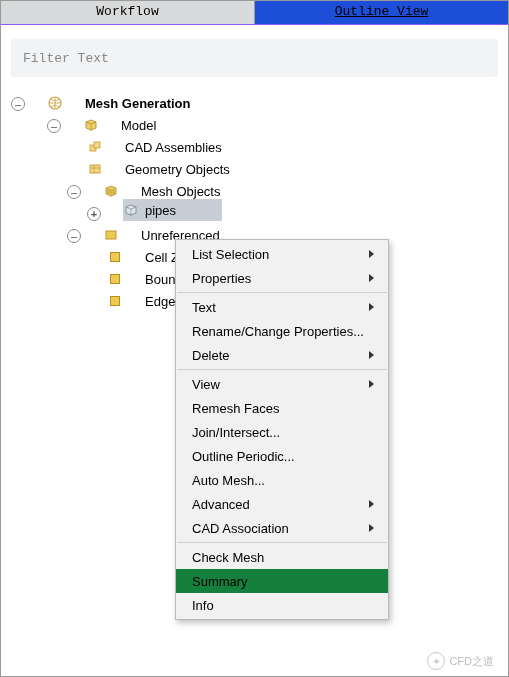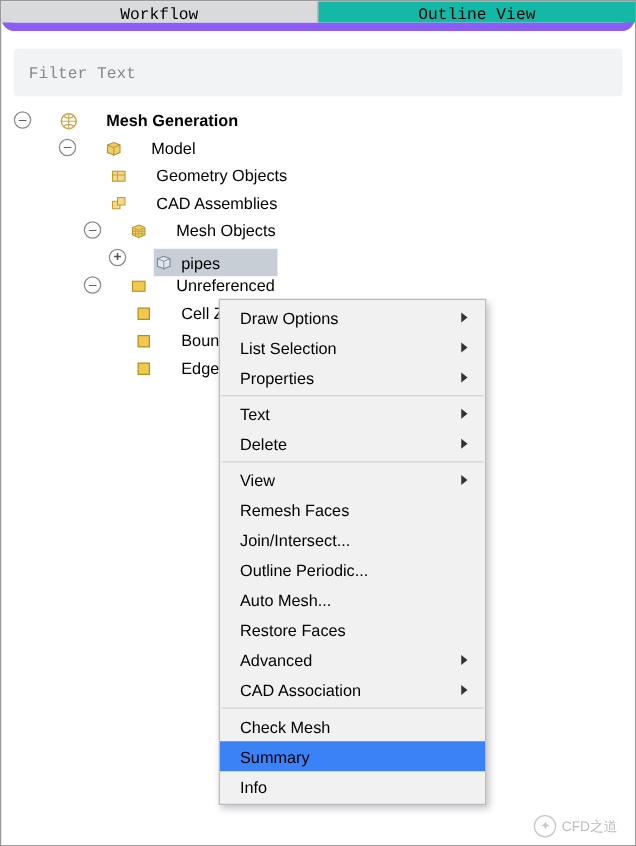--- a/index.html
+++ b/index.html
@@ -9,55 +9,54 @@
     background: #fff;
     width: 509px;
     height: 677px;
     border: 1px solid #999;
     overflow: hidden;
     position: relative;
   }
   .tabs {
     display: flex;
     height: 24px;
-    border-bottom: 7px solid #8b5cf6;
-    border-radius: 11px;
+    border-bottom: 1px solid #8b5cf6;
   }
   .tab {
     flex: 1;
     text-align: center;
     line-height: 22px;
     font-family: "Consolas", "Courier New", monospace;
     font-size: 13px;
     border-right: 1px solid #999;
     background: #d9dadb;
     cursor: pointer;
   }
   .tab:last-child { border-right: none; }
-  .tab.active { background: #14b8a6; }
+  .tab.active { background: #1d4ed8; text-decoration: underline; }
   .panel {
     padding: 14px 10px 10px 10px;
   }
   .filter {
     width: 100%;
     height: 38px;
     background: #f2f3f4;
     border: none;
     border-radius: 3px;
     padding: 0 12px;
     font-family: "Consolas", "Courier New", monospace;
     font-size: 13px;
     color: #1d4ed8;
     margin-bottom: 12px;
   }
   .filter::placeholder { color: #888; }
   .tree { user-select: none; }
   .node {
     display: flex;
-    align-items: flex-start;
+    align-items: flex-end;
     height: 22px;
     white-space: nowrap;
     gap: 16px;
   }
   .toggle {
     width: 14px; height: 14px;
     border: 1px solid #8a8a8a;
     border-radius: 50%;
     display: inline-flex;
     align-items: center;
@@ -102,21 +101,21 @@
   }
   .mi {
     display: flex;
     align-items: center;
     justify-content: space-between;
     height: 24px;
     padding: 0 14px 0 16px;
     font-size: 13px;
     cursor: default;
   }
-  .mi.hover { background: #3b82f6; }
+  .mi.hover { background: #15803d; }
   .sep {
     height: 1px;
     background: #cfd3d7;
     margin: 2px 1px;
   }
   .arrow {
     width: 0; height: 0;
     border-top: 4px solid transparent;
     border-bottom: 4px solid transparent;
     border-left: 5px solid #333;
@@ -172,36 +171,36 @@
             <path d="M2 4l5 2 5-2M7 6v7" stroke="#b8922f" stroke-width="0.8" fill="none"></path>
           </svg>
       </span>
       <span class="label">Model</span>
     </div>
 
     <div class="node">
       <span class="ind" style="width:60px"></span>
       <span class="icon">
         <svg width="14" height="14" viewBox="0 0 14 14">
+            <rect x="2" y="5" width="6" height="6" fill="#f1d987" stroke="#c49a2e" stroke-width="0.8"></rect>
+            <rect x="6" y="2" width="6" height="6" fill="#f1d987" stroke="#c49a2e" stroke-width="0.8"></rect>
+          </svg>
+      </span>
+      <span class="label">CAD Assemblies</span>
+    </div>
+
+    <div class="node">
+      <span class="ind" style="width:60px"></span>
+      <span class="icon">
+        <svg width="14" height="14" viewBox="0 0 14 14">
             <rect x="2" y="3" width="10" height="8" fill="#f1d987" stroke="#c49a2e" stroke-width="0.9"></rect>
             <path d="M2 6h10M6 3v8" stroke="#c49a2e" stroke-width="0.7"></path>
           </svg>
       </span>
       <span class="label">Geometry Objects</span>
-    </div>
-
-    <div class="node">
-      <span class="ind" style="width:60px"></span>
-      <span class="icon">
-        <svg width="14" height="14" viewBox="0 0 14 14">
-            <rect x="2" y="5" width="6" height="6" fill="#f1d987" stroke="#c49a2e" stroke-width="0.8"></rect>
-            <rect x="6" y="2" width="6" height="6" fill="#f1d987" stroke="#c49a2e" stroke-width="0.8"></rect>
-          </svg>
-      </span>
-      <span class="label">CAD Assemblies</span>
     </div>
 
     <div class="node">
       <span class="ind" style="width:40px"></span>
       <span class="toggle minus"></span>
       <span class="icon">
         <svg width="14" height="14" viewBox="0 0 14 14">
             <path d="M2 4l5-2 5 2v6l-5 2-5-2z" fill="#eacd68" stroke="#b8922f" stroke-width="0.8"></path>
             <path d="M2 4l5 2 5-2M7 6v7M4.5 5l0 6M9.5 5l0 6M2 7l10 0M2 9l10 0" stroke="#b8922f" stroke-width="0.5" fill="none"></path>
           </svg>
@@ -262,59 +261,55 @@
           </svg>
       </span>
       <span class="label">Edge Zones</span>
     </div>
 
   </div>
 </div>
 
 <div class="ctx">
   <div class="mi">
-      <span>Draw Options</span>
-      <span class="arrow"></span>
-    </div>
-  <div class="mi">
       <span>List Selection</span>
       <span class="arrow"></span>
     </div>
   <div class="mi">
       <span>Properties</span>
       <span class="arrow"></span>
     </div>
   <div class="sep"></div>
   <div class="mi">
       <span>Text</span>
       <span class="arrow"></span>
     </div>
   <div class="mi">
+      <span>Rename/Change Properties...</span>
+    </div>
+  <div class="mi">
       <span>Delete</span>
       <span class="arrow"></span>
     </div>
   <div class="sep"></div>
   <div class="mi">
       <span>View</span>
       <span class="arrow"></span>
     </div>
   <div class="mi">
       <span>Remesh Faces</span>
     </div>
   <div class="mi">
       <span>Join/Intersect...</span>
     </div>
   <div class="mi">
       <span>Outline Periodic...</span>
     </div>
   <div class="mi">
       <span>Auto Mesh...</span>
-    </div>
-  <div class="mi">
-      <span>Restore Faces</span>
     </div>
   <div class="mi">
       <span>Advanced</span>
       <span class="arrow"></span>
     </div>
   <div class="mi">
       <span>CAD Association</span>
       <span class="arrow"></span>
     </div>
   <div class="sep"></div>

